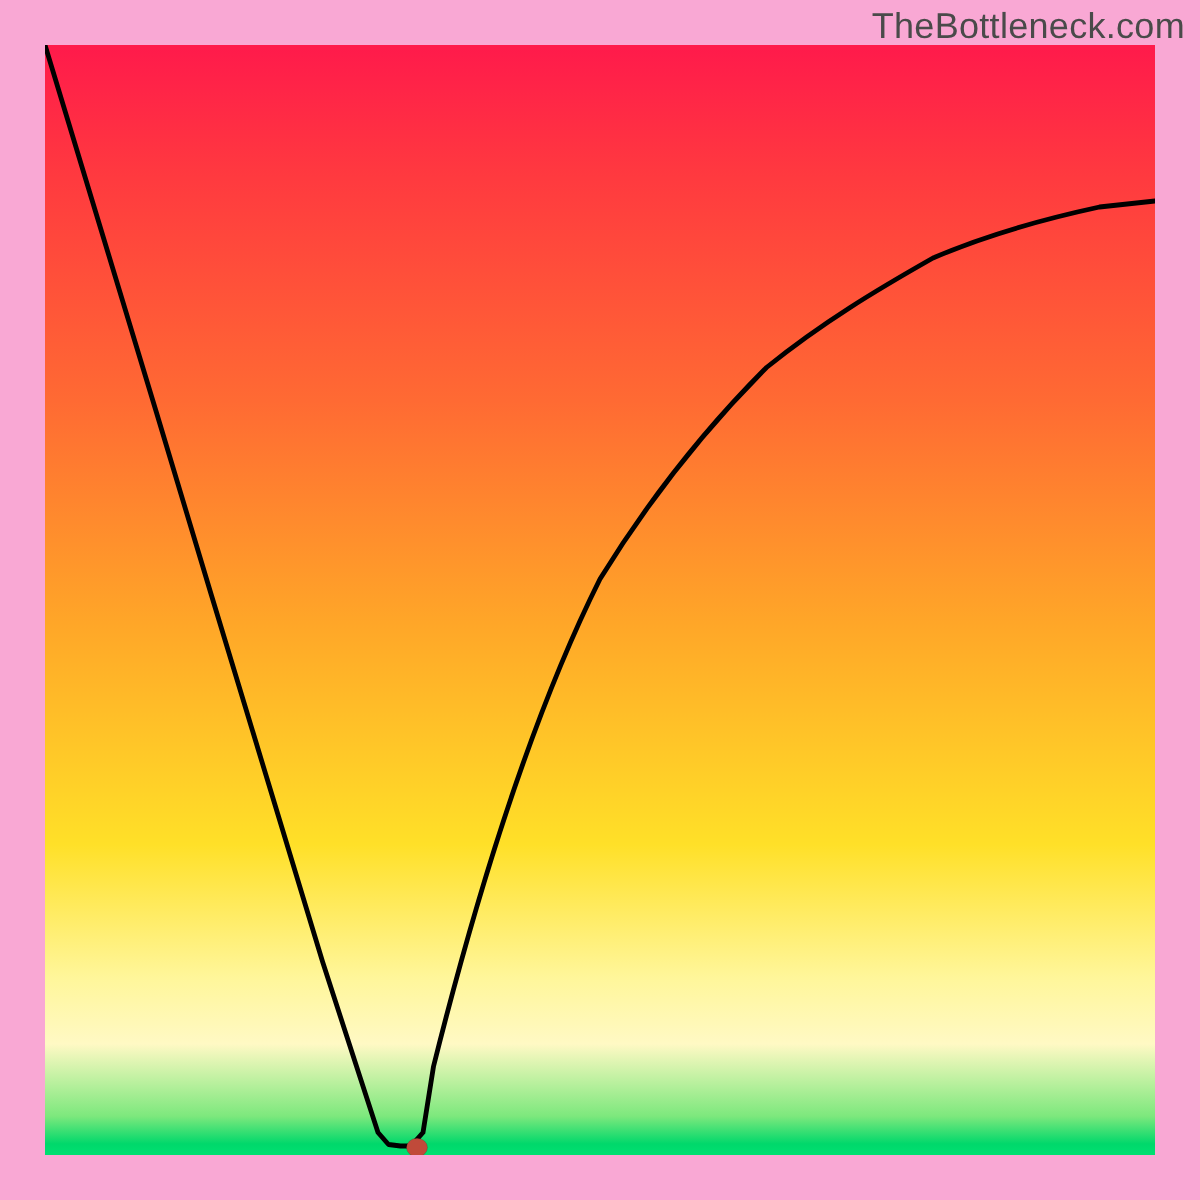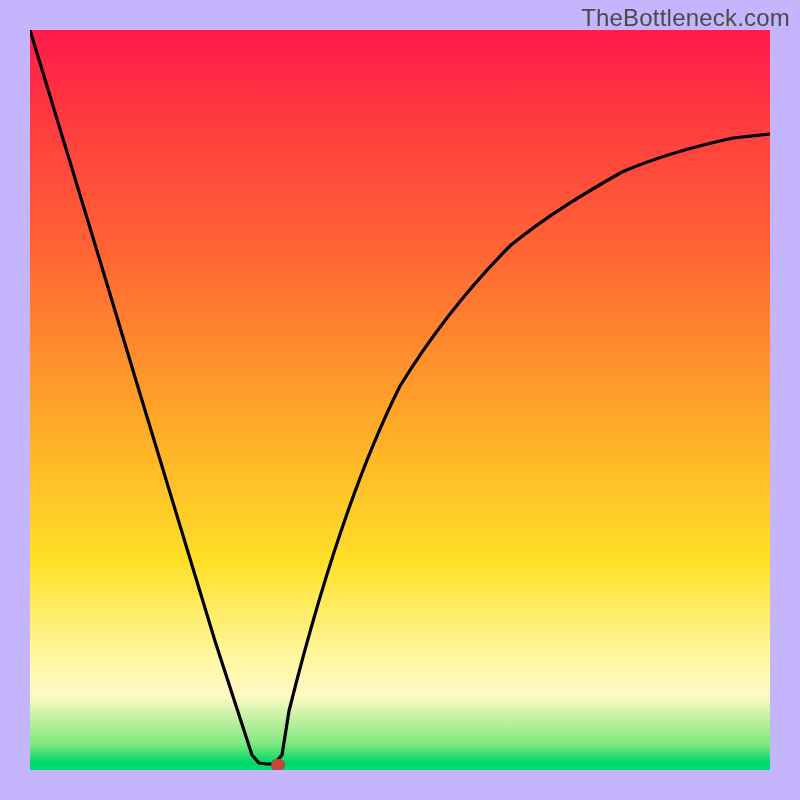--- a/index.html
+++ b/index.html
@@ -8,21 +8,21 @@
     width: 800px;
     height: 800px;
     background: #000;
     font-family: Arial, Helvetica, sans-serif;
     overflow: hidden;
   }
   .frame {
     position: relative;
     width: 800px;
     height: 800px;
-    background: #c4b5fd;
+    background: #f9a8d4;
   }
   .watermark {
     position: absolute;
     top: 4px;
     right: 10px;
     color: #4a4a4a;
     font-size: 24px;
     font-weight: 400;
     letter-spacing: 0.2px;
     z-index: 3;

